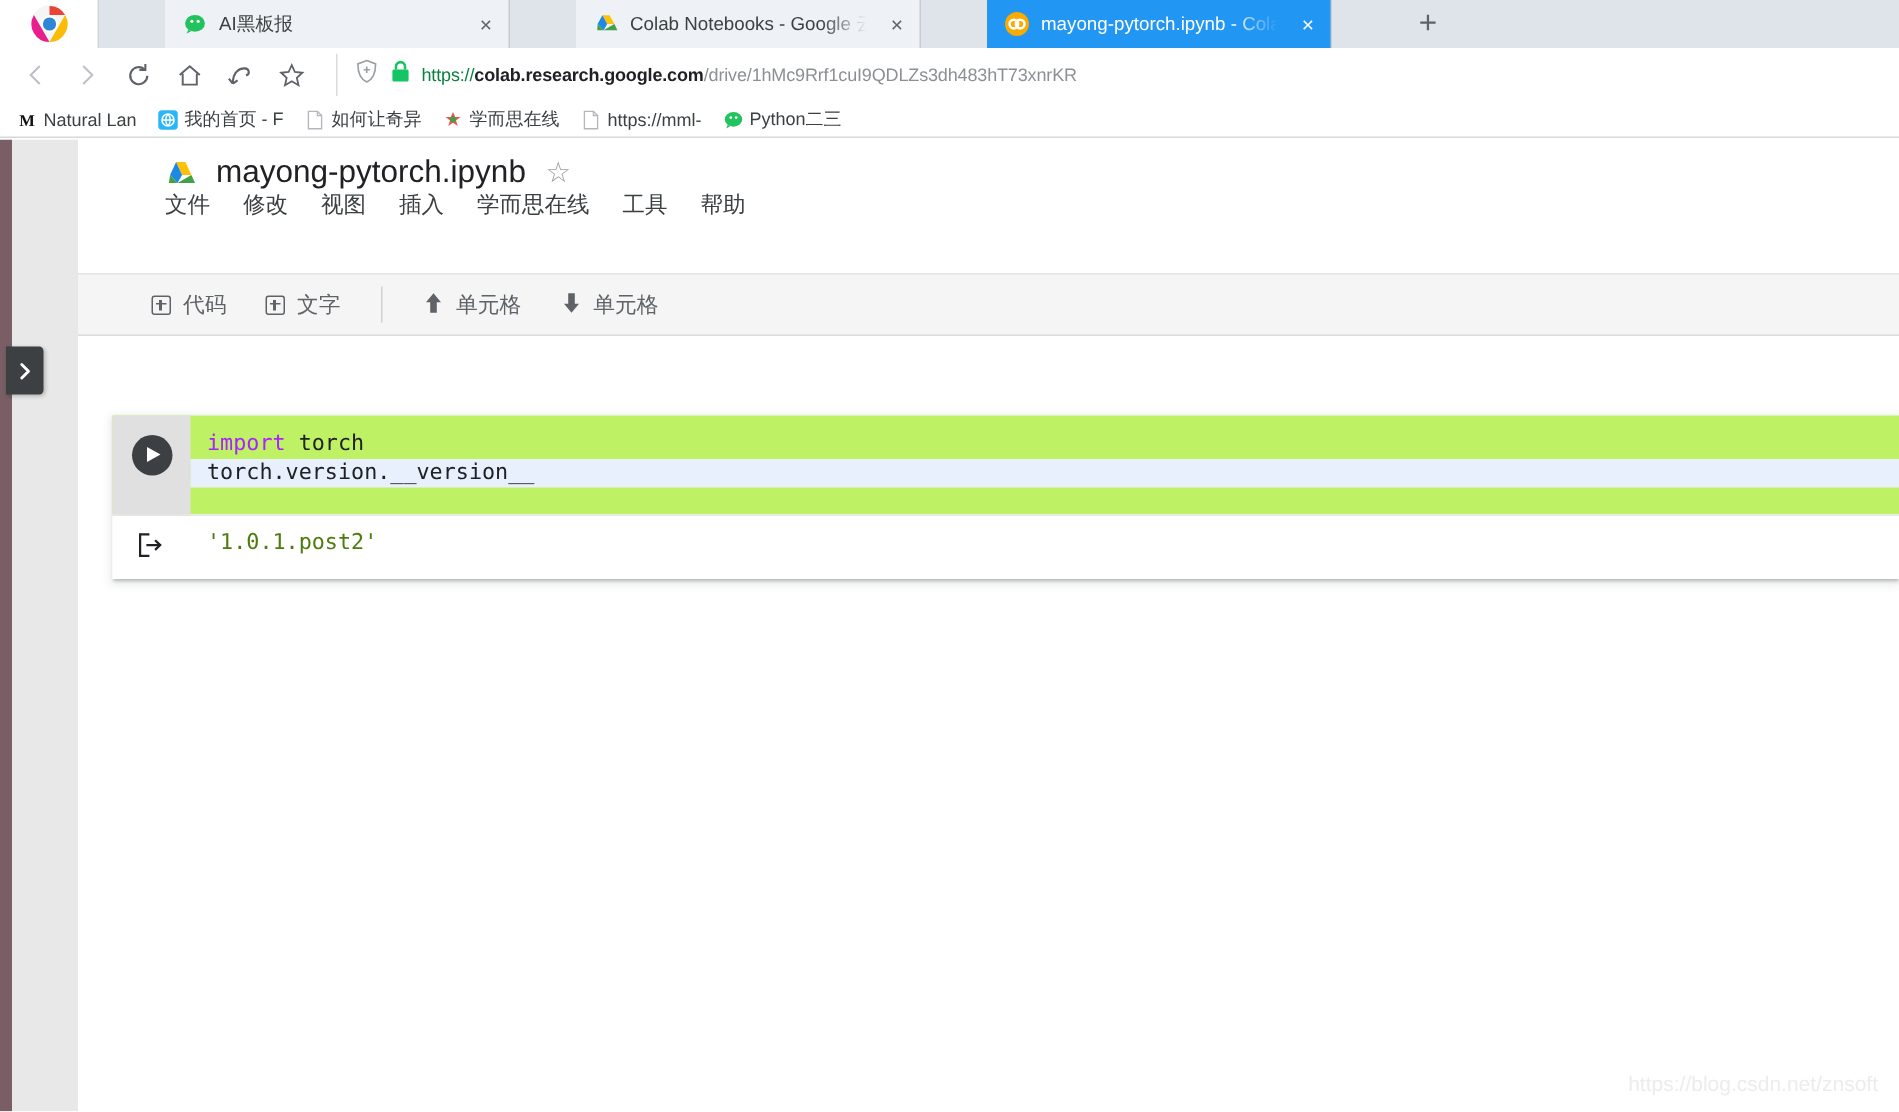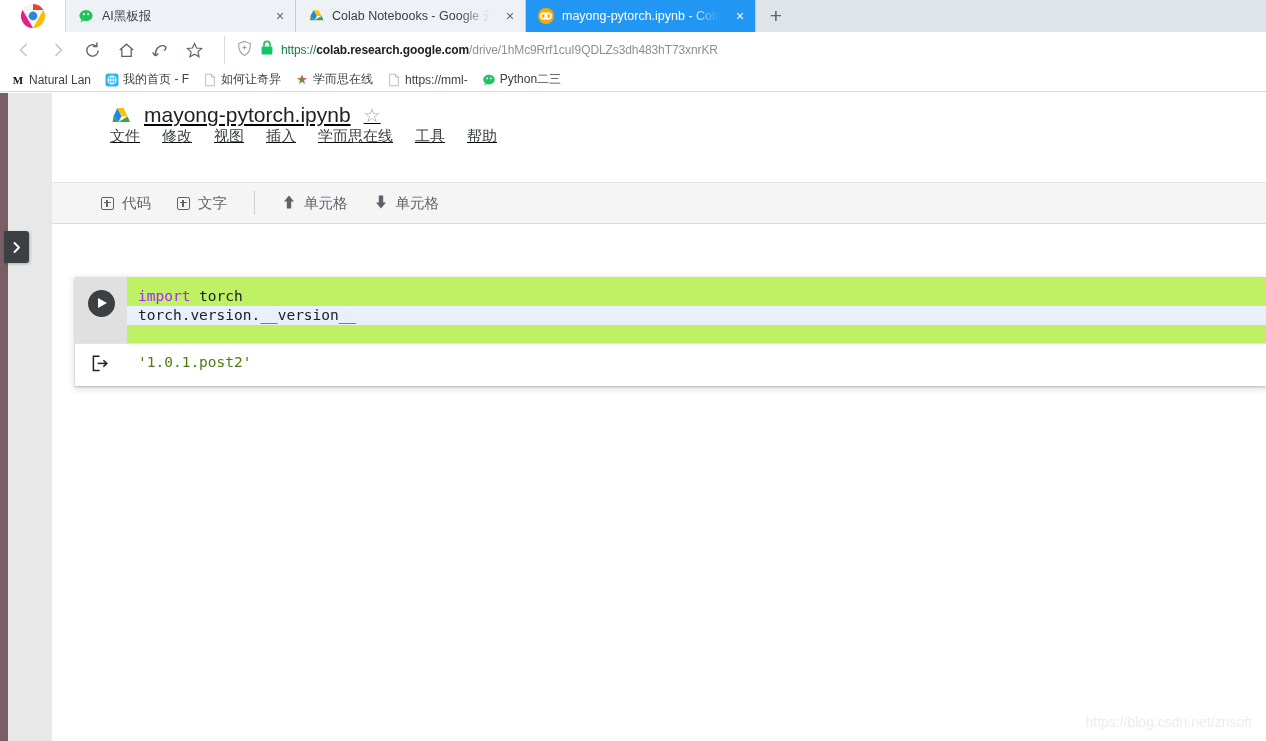--- a/index.html
+++ b/index.html
@@ -8,21 +8,21 @@
     overflow: hidden;
     background: #ffffff;
     font-family: "Liberation Sans", "DejaVu Sans", sans-serif;
   }
 
   
   #browser { width: 1266px; height: 741px; position: relative; }
 
   .tabstrip {
     height: 32px; background: #dfe4ea;
-    display: flex; align-items: flex-end; position: relative;
+    display: flex; align-items: flex-end; position: relative; gap: 44px;
   }
   .brandbox {
     width: 66px; height: 32px; background: #ffffff;
     display: flex; align-items: center; justify-content: center;
     border-right: 1px solid #d3d6da;
   }
   .chrome-logo { width: 26px; height: 26px; position: relative; }
   .tab {
     height: 32px; width: 230px;
     display: flex; align-items: center; gap: 8px;
@@ -113,21 +113,21 @@
     width: 1214px; height: 648px; background: #ffffff;
   }
 
   .cheader { display: flex; height: 89px; }
   .logobox {
     position: absolute; left: -52px; top: 0;
     width: 82px; height: 89px; background: #3c4043;
     display: flex; align-items: center; justify-content: center;
   }
   .co-mark { font-size: 31px; color: #ffffff; font-weight: bold; letter-spacing: -1.5px; }
-  .headertext { padding-left: 58px; padding-top: 10px; text-decoration: underline; }
+  .headertext { padding-left: 58px; padding-top: 10px; }
   .titlerow { display: flex; align-items: center; gap: 13px; }
   .drive-tri { width: 21px; height: 19px; position: relative; }
   .fname { font-size: 21px; color: #202124; font-weight: normal; }
   .starbtn { font-size: 19px; color: #9aa0a6; line-height: 1; }
   .menurow { display: flex; gap: 22px; }
   .menuitem { font-size: 15px; color: #3c4043; white-space: nowrap; }
 
   .ctoolbar {
     height: 42px; background: #f5f5f5;
     border-top: 1px solid #e4e4e4;

